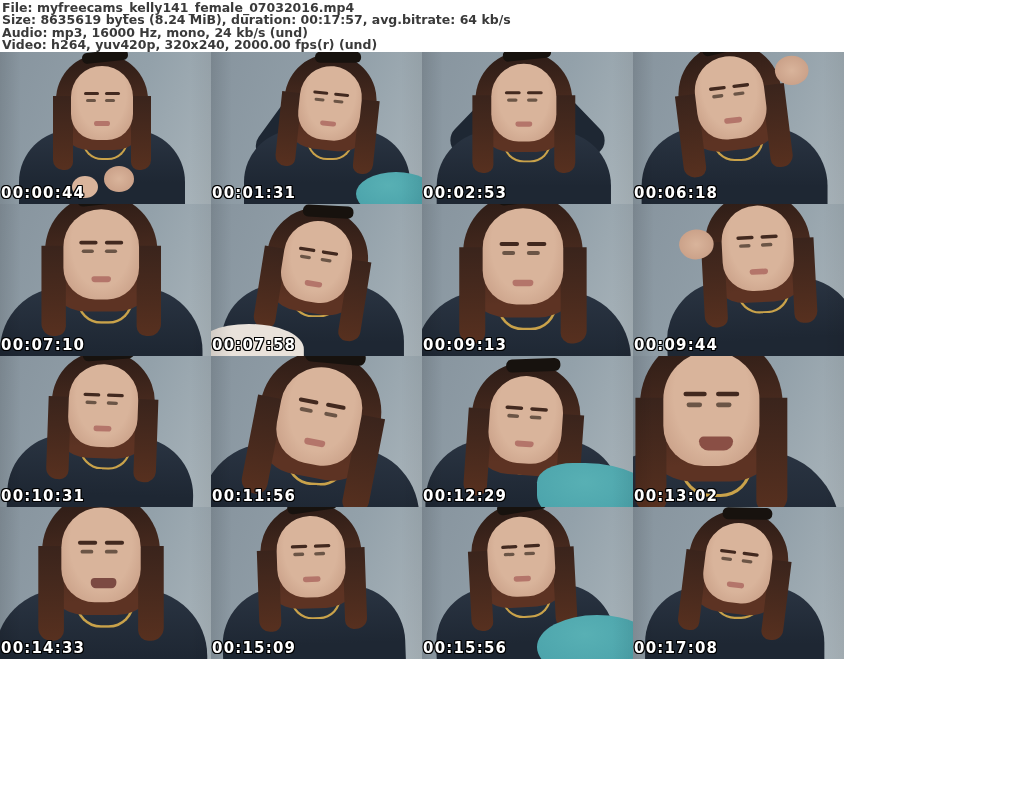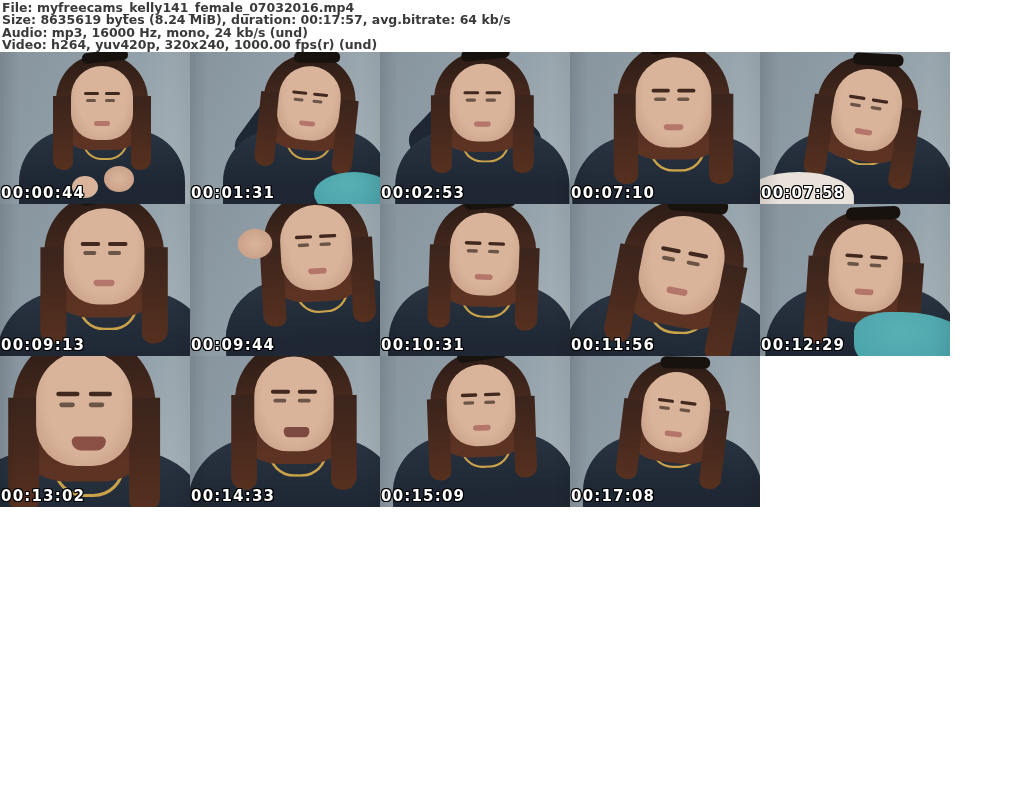--- a/index.html
+++ b/index.html
@@ -4,21 +4,21 @@
 <style>
   html,body{margin:0;padding:0;background:#fff;}
   .sheet{position:relative;width:1024px;height:811px;background:var(--page-bg,#fff);overflow:hidden;
          font-family:"DejaVu Sans","Liberation Sans",sans-serif;}
   
   .header{height:52px;padding:2px 0 0 2px;box-sizing:border-box;overflow:hidden;}
   .hline{font-size:12.5px;font-weight:bold;line-height:12.4px;color:var(--header-text,#3a3a3a);
          white-space:nowrap;letter-spacing:0;}
   
   .grid{display:flex;flex-wrap:wrap;width:1024px;}
-  .thumb{position:relative;width:190px;height:151.8px;overflow:hidden;
+  .thumb{position:relative;width:211px;height:151.8px;overflow:hidden;
          background:linear-gradient(115deg,var(--thumb-bg-top,#87949e) 0%,#93a1aa 55%,var(--thumb-bg-bottom,#aab5bb) 100%);}
   .thumb::before{content:"";position:absolute;inset:0;z-index:6;pointer-events:none;
          background:linear-gradient(90deg,rgba(0,0,0,.10),rgba(0,0,0,0) 10%,rgba(0,0,0,0) 90%,rgba(0,0,0,.06));}
   
   .figure{position:absolute;inset:0;transform-origin:50% 65%;}
   .torso{position:absolute;left:19px;bottom:-14px;width:166px;height:88px;z-index:2;
          background:linear-gradient(180deg,#2a3442,var(--shirt,#1e2733) 60%);border-radius:52px 52px 0 0;}
   .neck{position:absolute;left:91px;top:58px;width:24px;height:32px;z-index:1;
          background:var(--skin-shadow,#c59a82);}
   .necklace{position:absolute;left:82px;top:88px;width:42px;height:18px;z-index:3;
@@ -108,21 +108,21 @@
   .pose-smile-down-chair .chair{display:block;right:auto;left:-20px;width:90px;}
 </style>
 </head>
 <body>
 
 <div class="sheet">
   <div class="header">
     <div class="hline">File: myfreecams_kelly141_female_07032016.mp4</div>
     <div class="hline">Size: 8635619 bytes (8.24 MiB), duration: 00:17:57, avg.bitrate: 64 kb/s</div>
     <div class="hline">Audio: mp3, 16000 Hz, mono, 24 kb/s (und)</div>
-    <div class="hline">Video: h264, yuv420p, 320x240, 1000.00 fps(r) (und)</div>
+    <div class="hline">Video: h264, yuv420p, 320x240, 2000.00 fps(r) (und)</div>
   </div>
   <div class="grid">
       <div class="thumb pose-front-gesturing">
     <div class="figure">
 
       <div class="neck"></div>
       <div class="torso"></div>
       <div class="necklace"></div>
       <div class="head-group">
         <div class="hair"></div>
@@ -175,20 +175,41 @@
           <div class="eyes"></div>
           <div class="mouth"></div>
         </div>
         <div class="shades"></div>
       </div>
 
     </div>
 
     <span class="ts">00:02:53</span>
   </div>
+      <div class="thumb pose-hand-at-head">
+    <div class="figure">
+
+      <div class="neck"></div>
+      <div class="torso"></div>
+      <div class="necklace"></div>
+      <div class="head-group">
+        <div class="hair"></div>
+        <div class="face">
+          <div class="brows"></div>
+          <div class="eyes"></div>
+          <div class="mouth"></div>
+        </div>
+        <div class="shades"></div>
+      </div>
+      <div class="hand"></div>
+
+    </div>
+
+    <span class="ts">00:06:18</span>
+  </div>
       <div class="thumb pose-front-close">
     <div class="figure">
 
       <div class="neck"></div>
       <div class="torso"></div>
       <div class="necklace"></div>
       <div class="head-group">
         <div class="hair"></div>
         <div class="face">
           <div class="brows"></div>
@@ -378,20 +399,40 @@
           <div class="eyes"></div>
           <div class="mouth"></div>
         </div>
         <div class="shades"></div>
       </div>
 
     </div>
 
     <span class="ts">00:15:09</span>
   </div>
+      <div class="thumb pose-smile-chair">
+    <div class="figure">
+
+      <div class="neck"></div>
+      <div class="torso"></div>
+      <div class="necklace"></div>
+      <div class="head-group">
+        <div class="hair"></div>
+        <div class="face">
+          <div class="brows"></div>
+          <div class="eyes"></div>
+          <div class="mouth"></div>
+        </div>
+        <div class="shades"></div>
+      </div>
+
+    </div>
+    <div class="chair"></div>
+    <span class="ts">00:15:56</span>
+  </div>
       <div class="thumb pose-looking-down">
     <div class="figure">
 
       <div class="neck"></div>
       <div class="torso"></div>
       <div class="necklace"></div>
       <div class="head-group">
         <div class="hair"></div>
         <div class="face">
           <div class="brows"></div>

